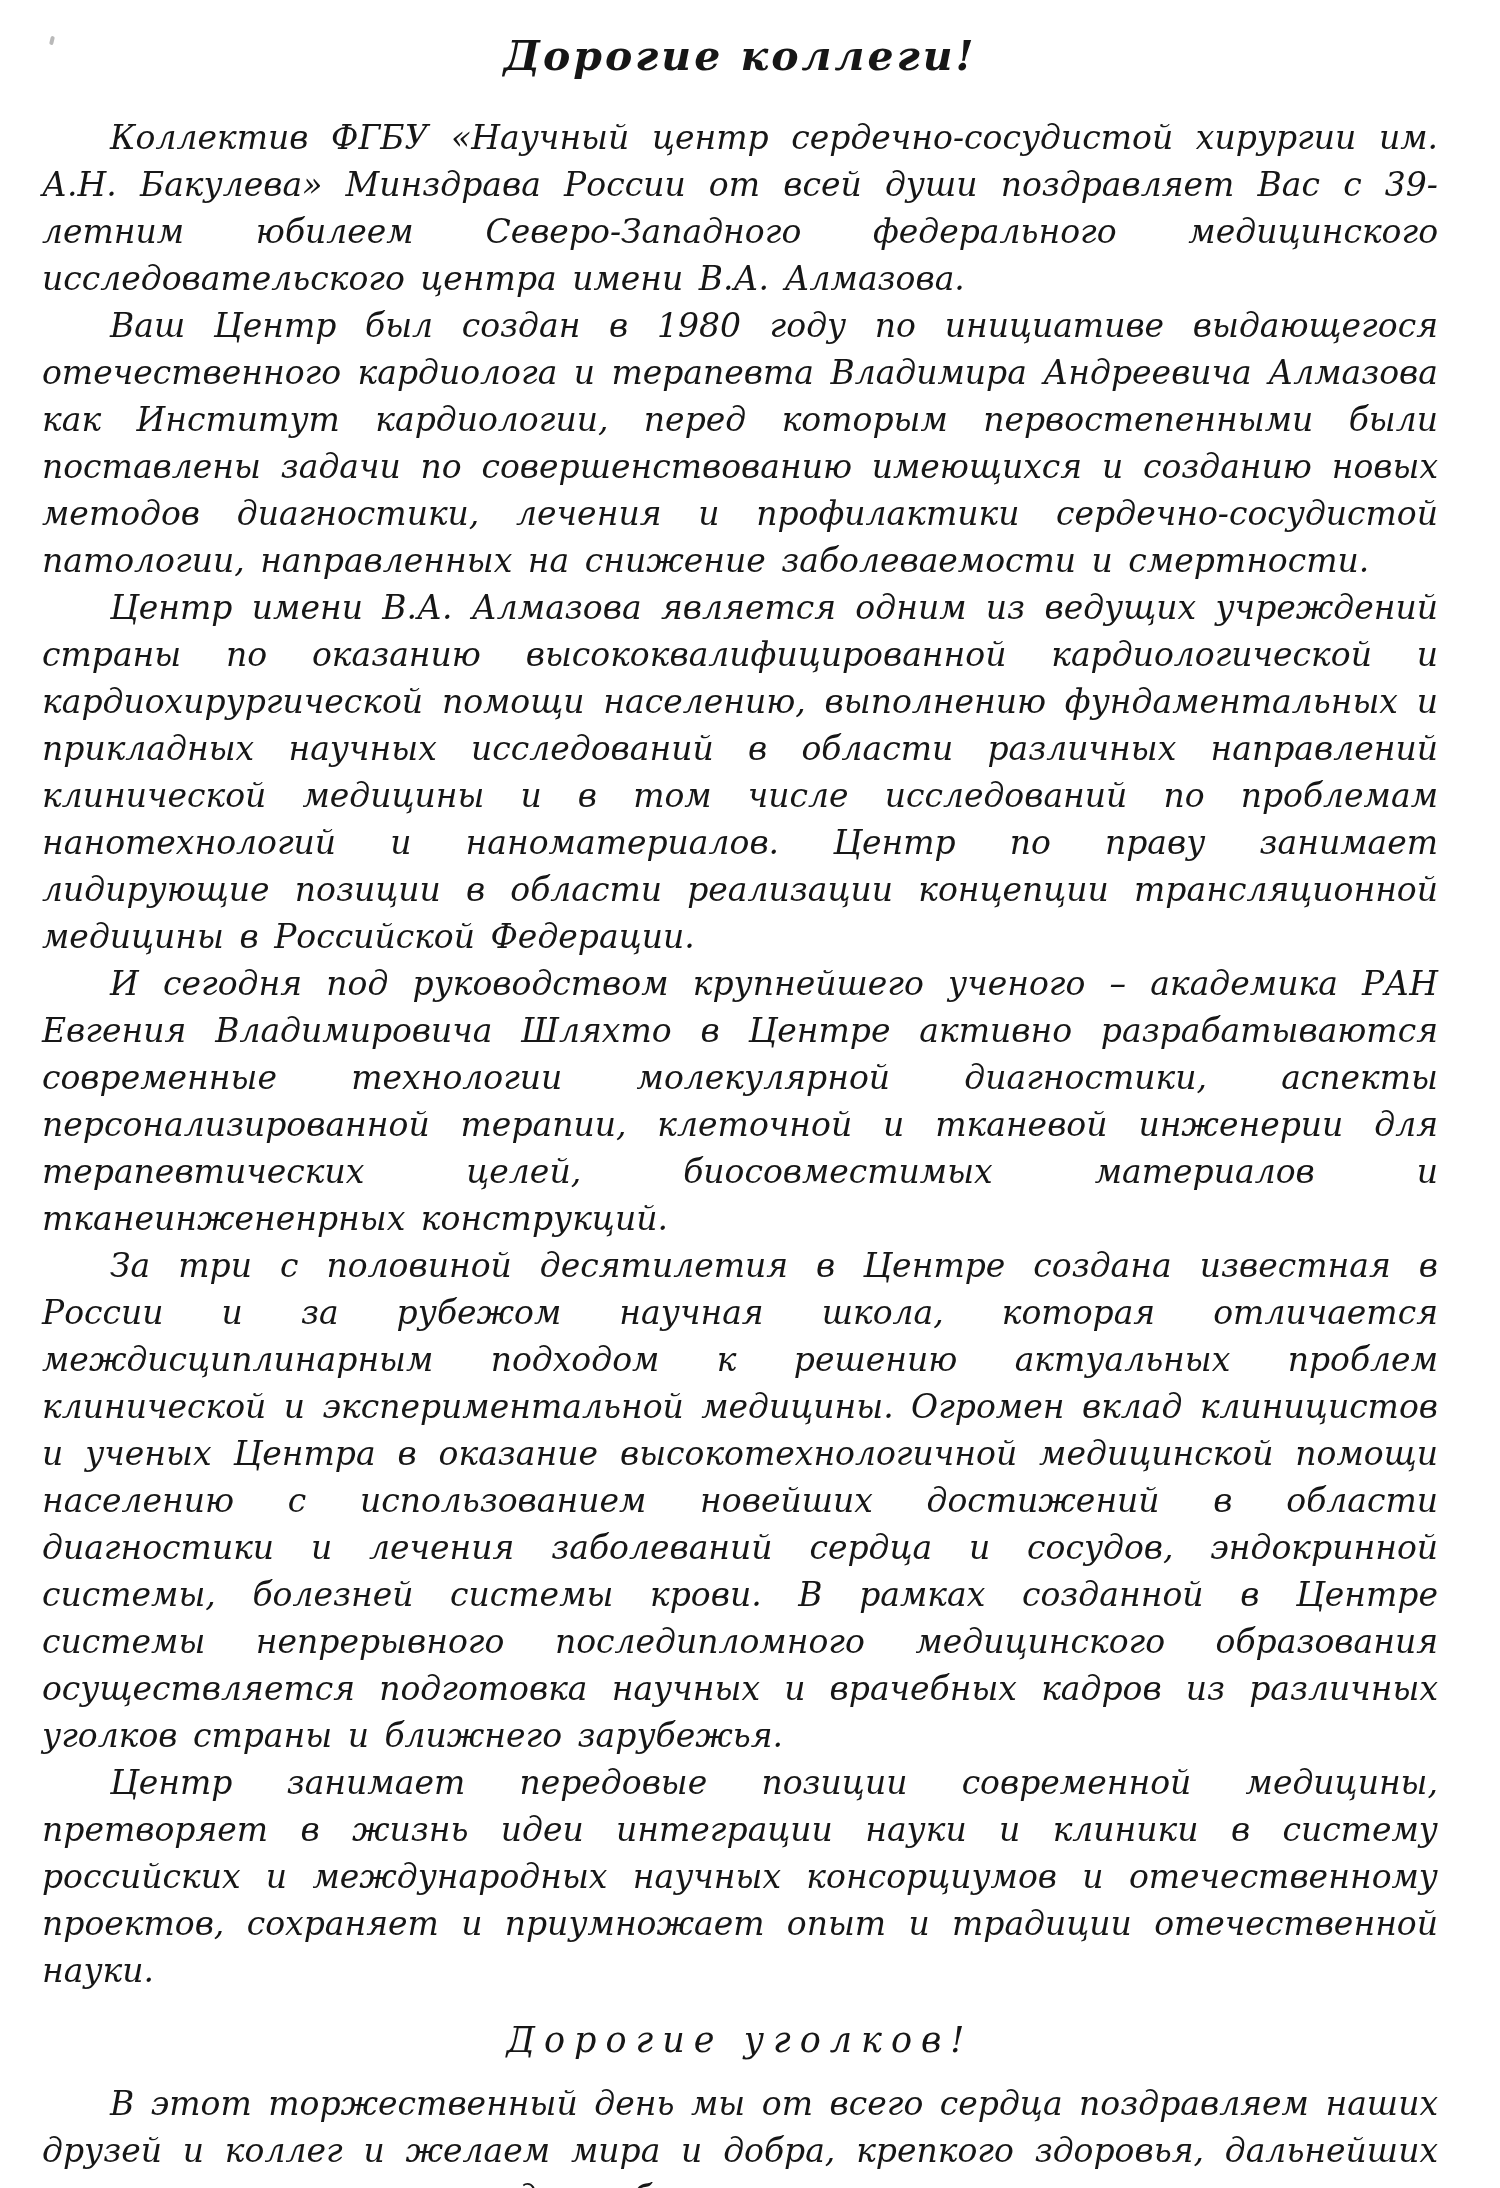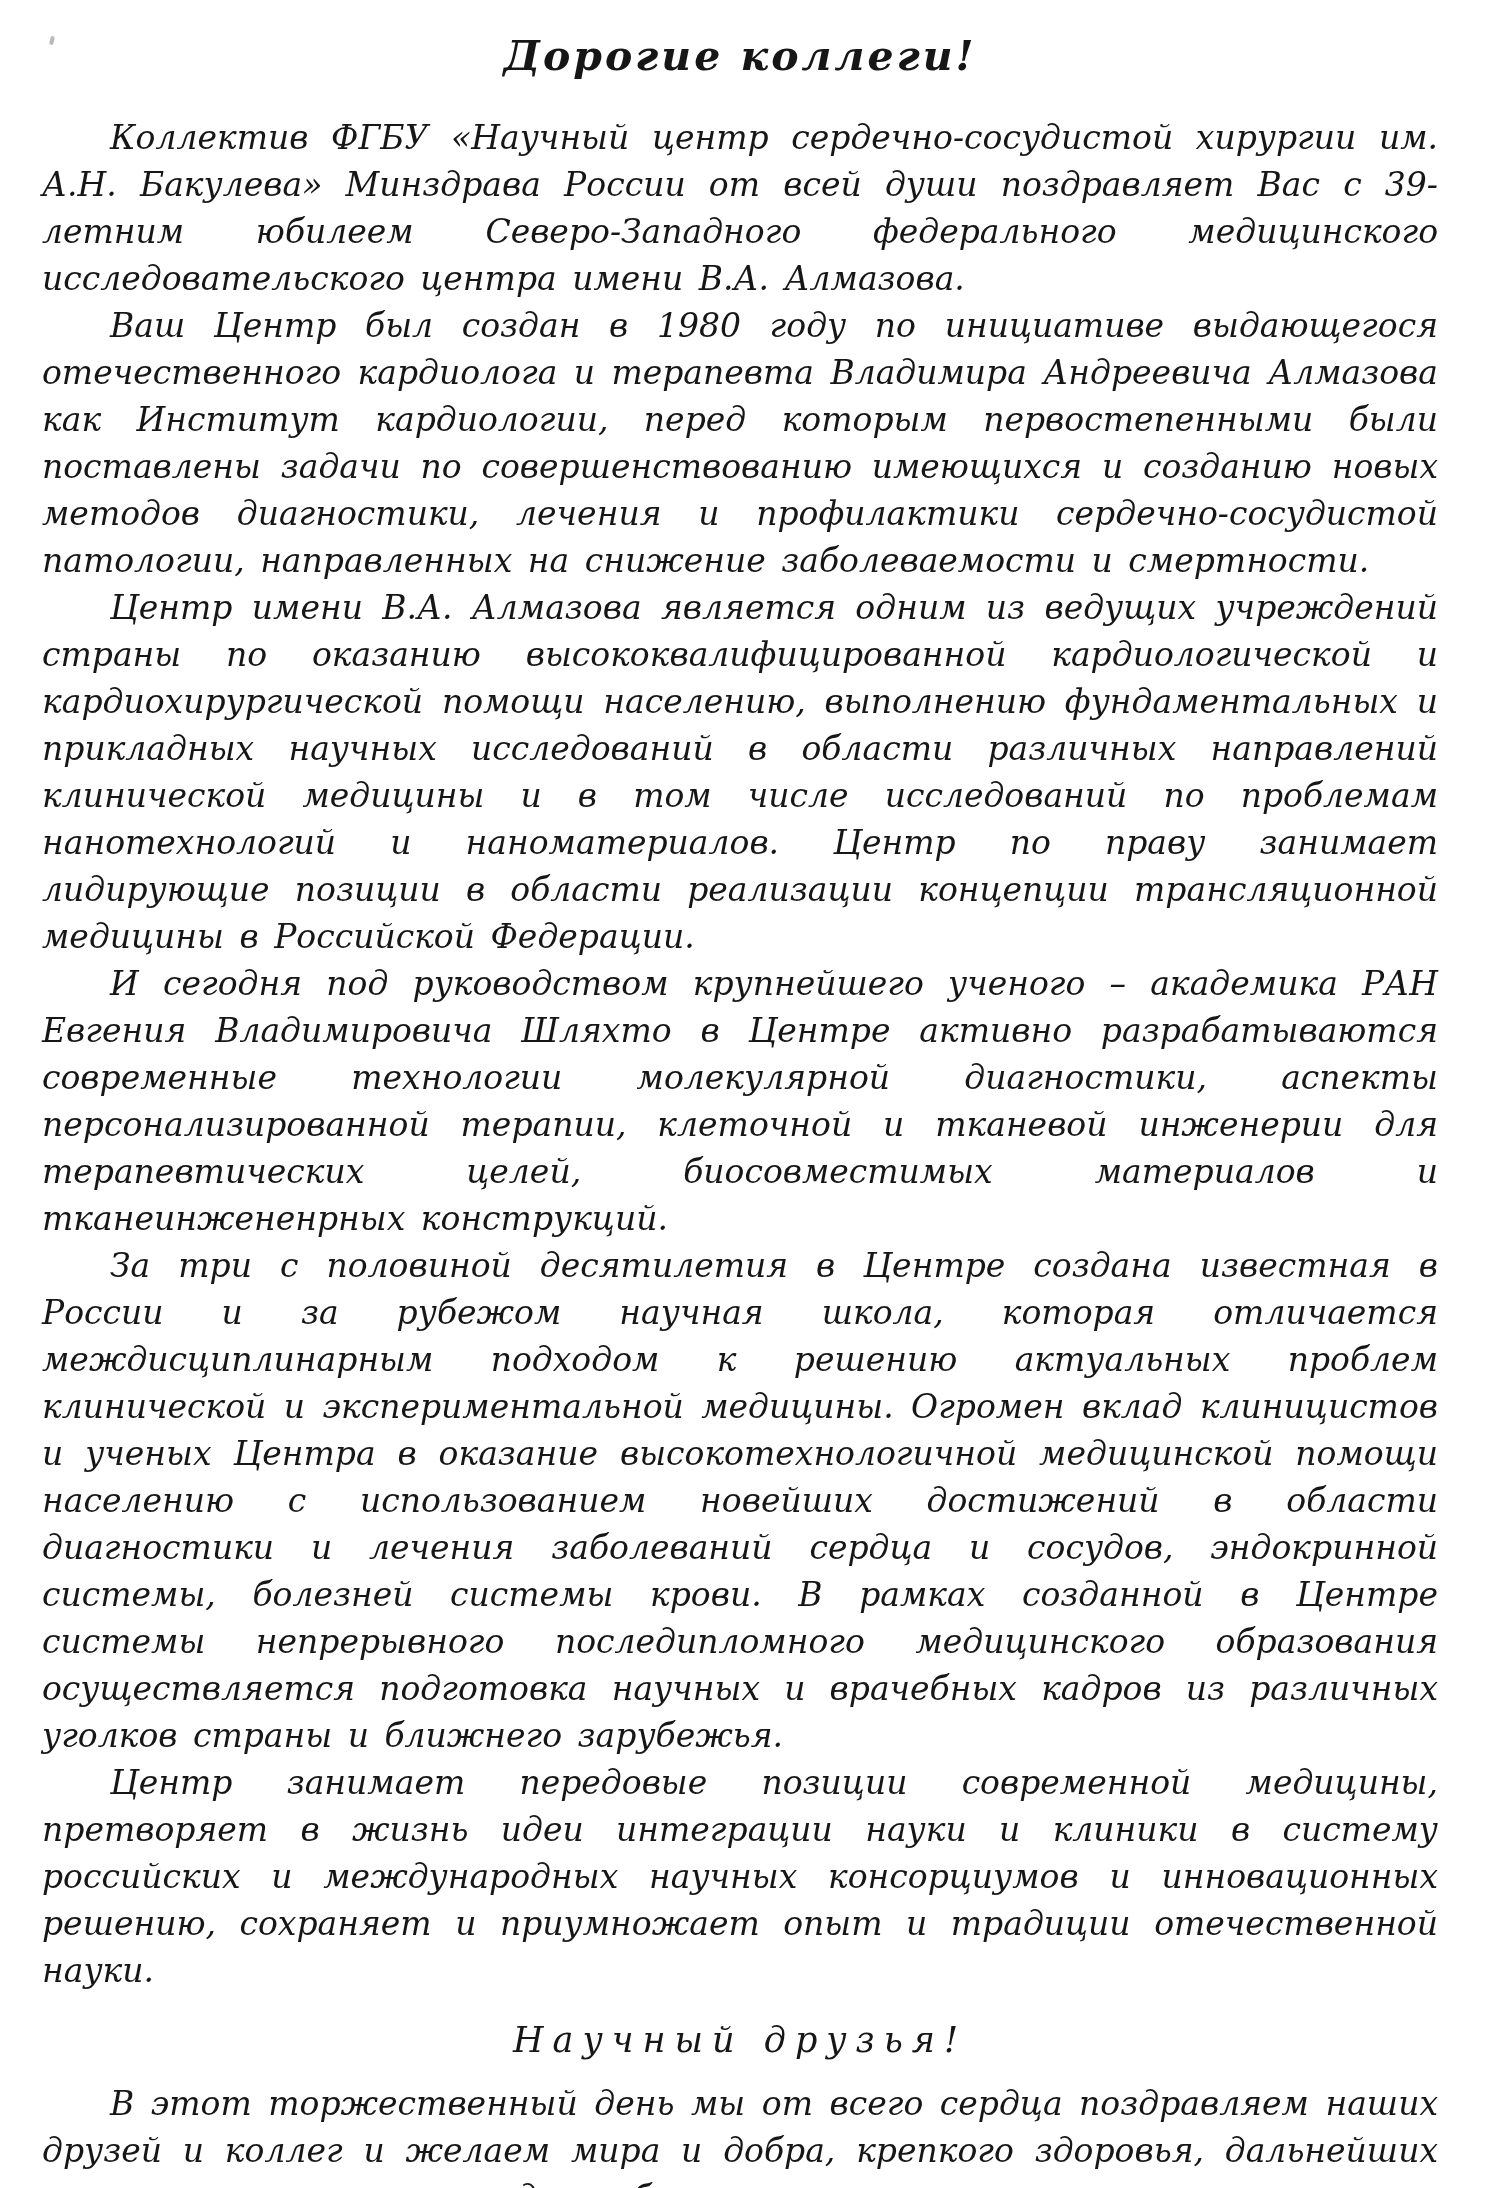--- a/index.html
+++ b/index.html
@@ -43,19 +43,19 @@
 <div class="page">
   <div class="scan-speck"></div>
 
   <h1 class="title">Дорогие коллеги!</h1>
 
   <p class="body">Коллектив ФГБУ «Научный центр сердечно-сосудистой хирургии им. А.Н. Бакулева» Минздрава России от всей души поздравляет Вас с 39-летним юбилеем Северо-Западного федерального медицинского исследовательского центра имени В.А. Алмазова.</p>
   <p class="body">Ваш Центр был создан в 1980 году по инициативе выдающегося отечественного кардиолога и терапевта Владимира Андреевича Алмазова как Институт кардиологии, перед которым первостепенными были поставлены задачи по совершенствованию имеющихся и созданию новых методов диагностики, лечения и профилактики сердечно-сосудистой патологии, направленных на снижение заболеваемости и смертности.</p>
   <p class="body">Центр имени В.А. Алмазова является одним из ведущих учреждений страны по оказанию высококвалифицированной кардиологической и кардиохирургической помощи населению, выполнению фундаментальных и прикладных научных исследований в области различных направлений клинической медицины и в том числе исследований по проблемам нанотехнологий и наноматериалов. Центр по праву занимает лидирующие позиции в области реализации концепции трансляционной медицины в Российской Федерации.</p>
   <p class="body">И сегодня под руководством крупнейшего ученого – академика РАН Евгения Владимировича Шляхто в Центре активно разрабатываются современные технологии молекулярной диагностики, аспекты персонализированной терапии, клеточной и тканевой инженерии для терапевтических целей, биосовместимых материалов и тканеинжененрных конструкций.</p>
   <p class="body">За три с половиной десятилетия в Центре создана известная в России и за рубежом научная школа, которая отличается междисциплинарным подходом к решению актуальных проблем клинической и экспериментальной медицины. Огромен вклад клиницистов и ученых Центра в оказание высокотехнологичной медицинской помощи населению с использованием новейших достижений в области диагностики и лечения заболеваний сердца и сосудов, эндокринной системы, болезней системы крови. В рамках созданной в Центре системы непрерывного последипломного медицинского образования осуществляется подготовка научных и врачебных кадров из различных уголков страны и ближнего зарубежья.</p>
-  <p class="body">Центр занимает передовые позиции современной медицины, претворяет в жизнь идеи интеграции науки и клиники в систему российских и международных научных консорциумов и инновационных решению, сохраняет и приумножает опыт и традиции отечественной науки.</p>
+  <p class="body">Центр занимает передовые позиции современной медицины, претворяет в жизнь идеи интеграции науки и клиники в систему российских и международных научных консорциумов и отечественному проектов, сохраняет и приумножает опыт и традиции отечественной науки.</p>
 
-  <h2 class="subtitle">Научный друзья!</h2>
+  <h2 class="subtitle">Дорогие уголков!</h2>
 
   <p class="body">В этот торжественный день мы от всего сердца поздравляем наших друзей и коллег и желаем мира и добра, крепкого здоровья, дальнейших творческих успехов в деле беззаветного служения отечественному здравоохранению и медицинской науке!</p>
 
 </div>
 
 </body></html>

